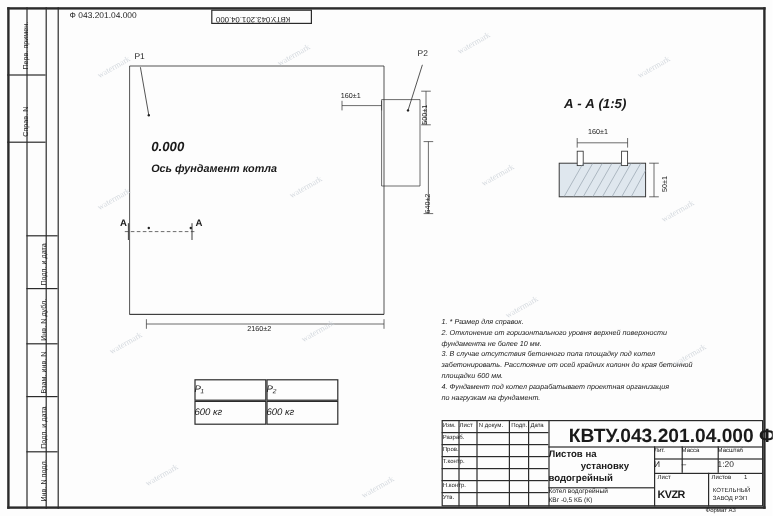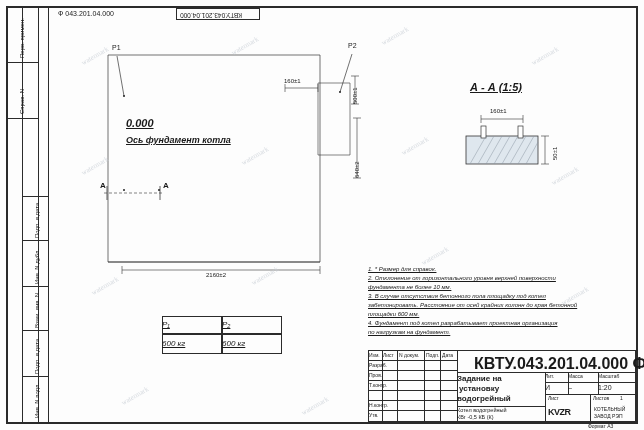--- a/index.html
+++ b/index.html
@@ -4,21 +4,21 @@
 <style>
   html,body{margin:0;padding:0;background:#ffffff;}
   body{width:644px;height:430px;overflow:hidden;font-family:"Liberation Sans",sans-serif;color:#1a1a1a;}
   #sheet{position:relative;width:644px;height:430px;background:#fdfdfd;}
   .ln{position:absolute;background:#2b2b2b;}
   .h{height:1px;}
   .v{width:1px;}
   .txt{position:absolute;white-space:nowrap;font-size:6px;line-height:1.05;color:#1a1a1a;}
   .rot90{transform-origin:0 0;transform:rotate(-90deg);}
   .ctr{}
-  .ital{font-style:italic;text-decoration:underline;}
+  .ital{font-style:italic;}
   .bold{font-weight:bold;}
   .wm{position:absolute;font-size:7px;color:#c9cfd6;opacity:.75;transform:rotate(-30deg);transform-origin:0 0;pointer-events:none;font-family:"Liberation Serif",serif;}
   .dot{position:absolute;width:2px;height:2px;background:#222;border-radius:50%;}
   .cell{position:absolute;box-sizing:border-box;border:1px solid #2b2b2b;}
   svg{position:absolute;left:0;top:0;overflow:visible;}
 </style>
 </head>
 <body>
 
 <div id="sheet">
@@ -176,22 +176,22 @@
   <div class="txt" style="left:369px;top:373px;font-size:5px;">Пров.</div>
   <div class="txt" style="left:369px;top:383px;font-size:5px;">Т.контр.</div>
   <div class="txt" style="left:369px;top:393px;font-size:5px;"></div>
   <div class="txt" style="left:369px;top:403px;font-size:5px;">Н.контр.</div>
   <div class="txt" style="left:369px;top:413px;font-size:5px;">Утв.</div>
 
   <div class="ln h" style="left:457px;top:372px;width:179px;"></div>
   <div class="txt bold" style="left:474px;top:356px;font-size:16px;">КВТУ.043.201.04.000  Ф</div>
 
   <div class="ln v" style="left:545px;top:372px;height:50px;"></div>
-  <div class="txt bold ctr" style="left:457px;top:375px;width:88px;font-size:8px;">Задание на</div>
-  <div class="txt bold ctr" style="left:459px;top:385px;width:88px;font-size:8px;">установку</div>
+  <div class="txt bold ctr" style="left:457px;top:375px;width:88px;font-size:8px;">Листов на</div>
+  <div class="txt bold ctr" style="left:484px;top:385px;width:88px;font-size:8px;">установку</div>
   <div class="txt bold ctr" style="left:457px;top:395px;width:88px;font-size:8px;">водогрейный</div>
 
   <div class="ln h" style="left:457px;top:406px;width:88px;"></div>
   <div class="txt ctr" style="left:457px;top:408px;width:88px;font-size:5.5px;">Котел водогрейный</div>
   <div class="txt ctr" style="left:457px;top:415px;width:88px;font-size:5.5px;">КВг -0,5  КБ  (К)</div>
 
   <div class="ln h" style="left:545px;top:382px;width:91px;"></div>
   <div class="ln h" style="left:545px;top:394px;width:91px;"></div>
   <div class="ln v" style="left:568px;top:372px;height:22px;"></div>
   <div class="ln v" style="left:598px;top:372px;height:22px;"></div>

